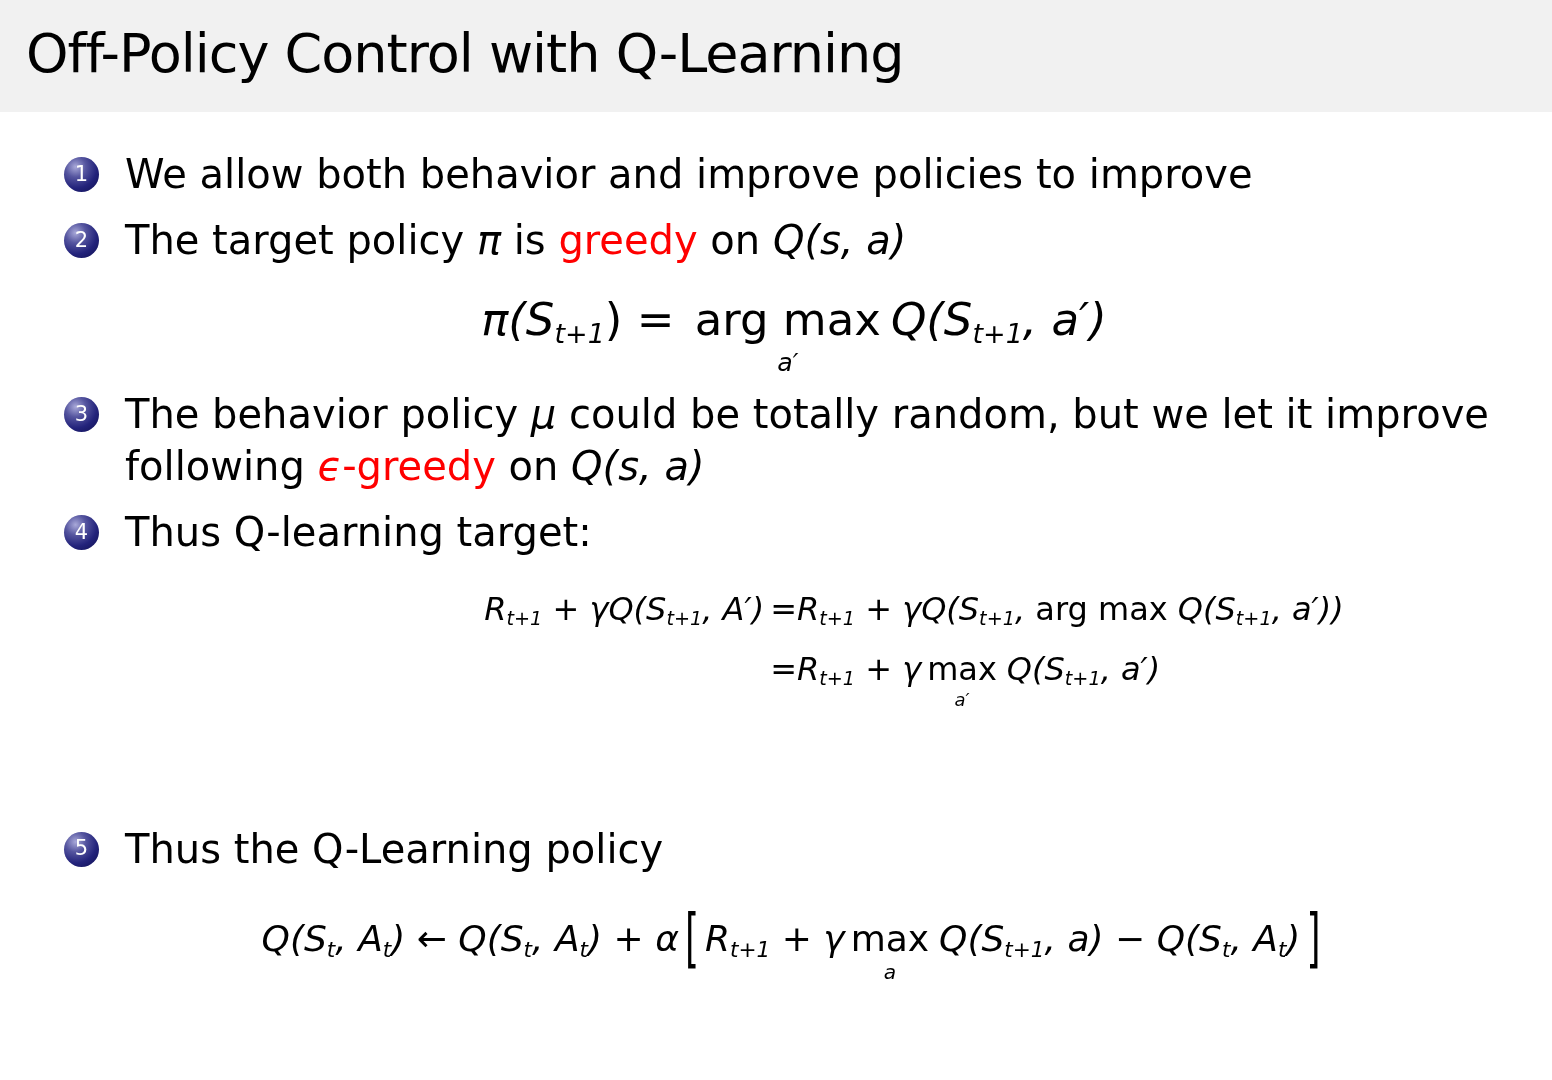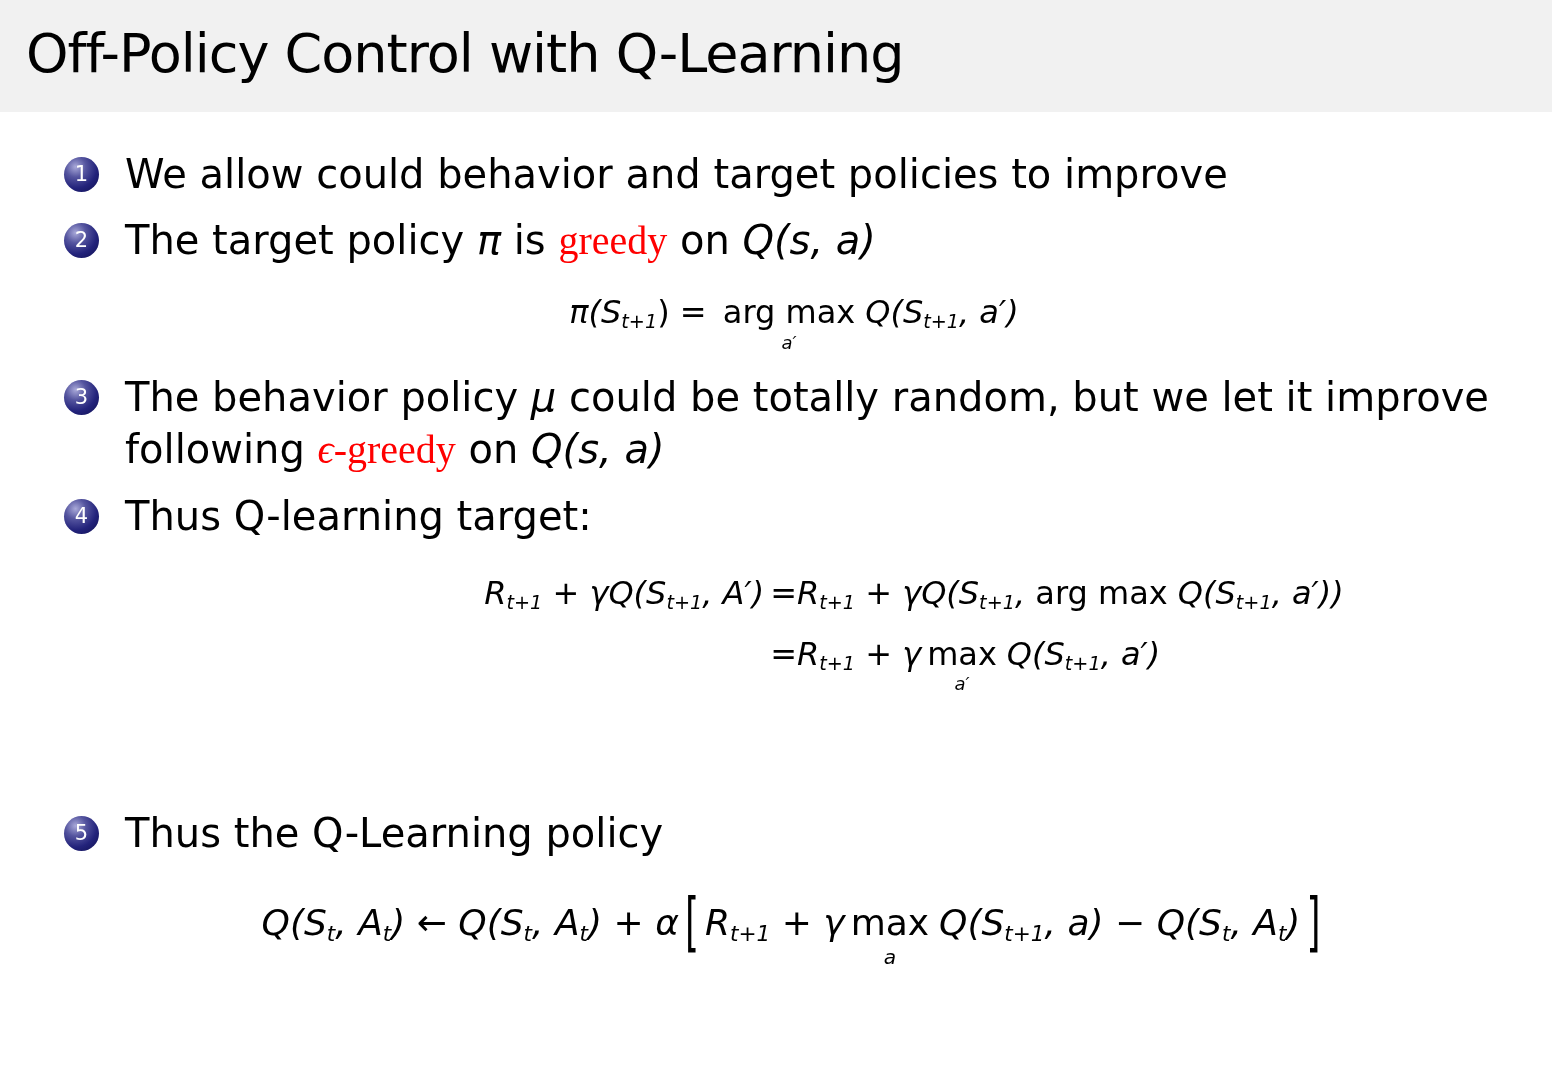--- a/index.html
+++ b/index.html
@@ -22,28 +22,28 @@
   .item{display:flex;align-items:flex-start;gap:26px;margin-bottom:14px;line-height:1.3;}
   .item-5{margin-top:130px;}
   .ball{
     flex:none;width:35px;height:35px;margin-top:9px;border-radius:50%;
     background:radial-gradient(circle at 33% 28%, #a9a9d9 0%, #55559f 30%, var(--bullet-ball-blue) 62%, #0e0e4e 100%);
     color:var(--bullet-number-white);font-size:21px;
     display:flex;align-items:center;justify-content:center;
   }
   .txt{flex:1;}
   .mi{font-style:italic;}
-  .red{color:var(--alert-red);font-family:Liberation Serif, serif;}
+  .red{color:var(--alert-red);}
   .msub{font-size:0.6em;font-style:italic;vertical-align:-0.28em;}
   .mop{position:relative;display:inline-block;margin:0 10px 0 6px;font-style:normal;}
   .mop .under{
     position:absolute;top:92%;left:50%;transform:translateX(-50%);
     font-size:0.56em;font-style:italic;white-space:nowrap;
   }
-  .formula{font-size:32px;text-align:center;line-height:1.35;white-space:nowrap;}
+  .formula{font-size:45px;text-align:center;line-height:1.35;white-space:nowrap;}
   .fA{margin:24px 0 36px 0;}
   .eqn{width:fit-content;margin:30px auto 0 auto;font-size:32px;line-height:1.35;}
   .eqrow{white-space:nowrap;}
   .eqrow.row2{margin-top:16px;}
   .eqL{display:inline-block;min-width:520px;text-align:right;}
   .eqR{padding-left:6px;}
   .fC{margin-top:40px;font-size:36px;}
   .bigb{display:inline-block;transform:scaleY(1.8);transform-origin:50% 52%;margin:0 6px;font-style:normal;}
 </style>
 </head>
@@ -52,21 +52,21 @@
 <div class="title-bar">
   <div class="title">Off-Policy Control with Q-Learning</div>
 </div>
 
 <div class="content">
 
   <div class="item">
     <div class="ball">
         <span>1</span>
       </div>
-    <div class="txt"><span>We allow could behavior and target policies to improve</span></div>
+    <div class="txt"><span>We allow both behavior and improve policies to improve</span></div>
   </div>
 
   <div class="item">
     <div class="ball">
         <span>2</span>
       </div>
     <div class="txt"><span>The target policy </span><span class="mi">π</span><span> is </span><span class="red">greedy</span><span> on </span><span class="mi">Q(s, a)</span></div>
   </div>
 
   <div class="formula fA"><span class="mi">π(S</span><span class="msub">t+1</span><span>) = </span><span class="mop"><span class="op">arg max</span><span class="under">a′</span></span><span class="mi">Q(S</span><span class="msub">t+1</span><span class="mi">, a′)</span></div>

